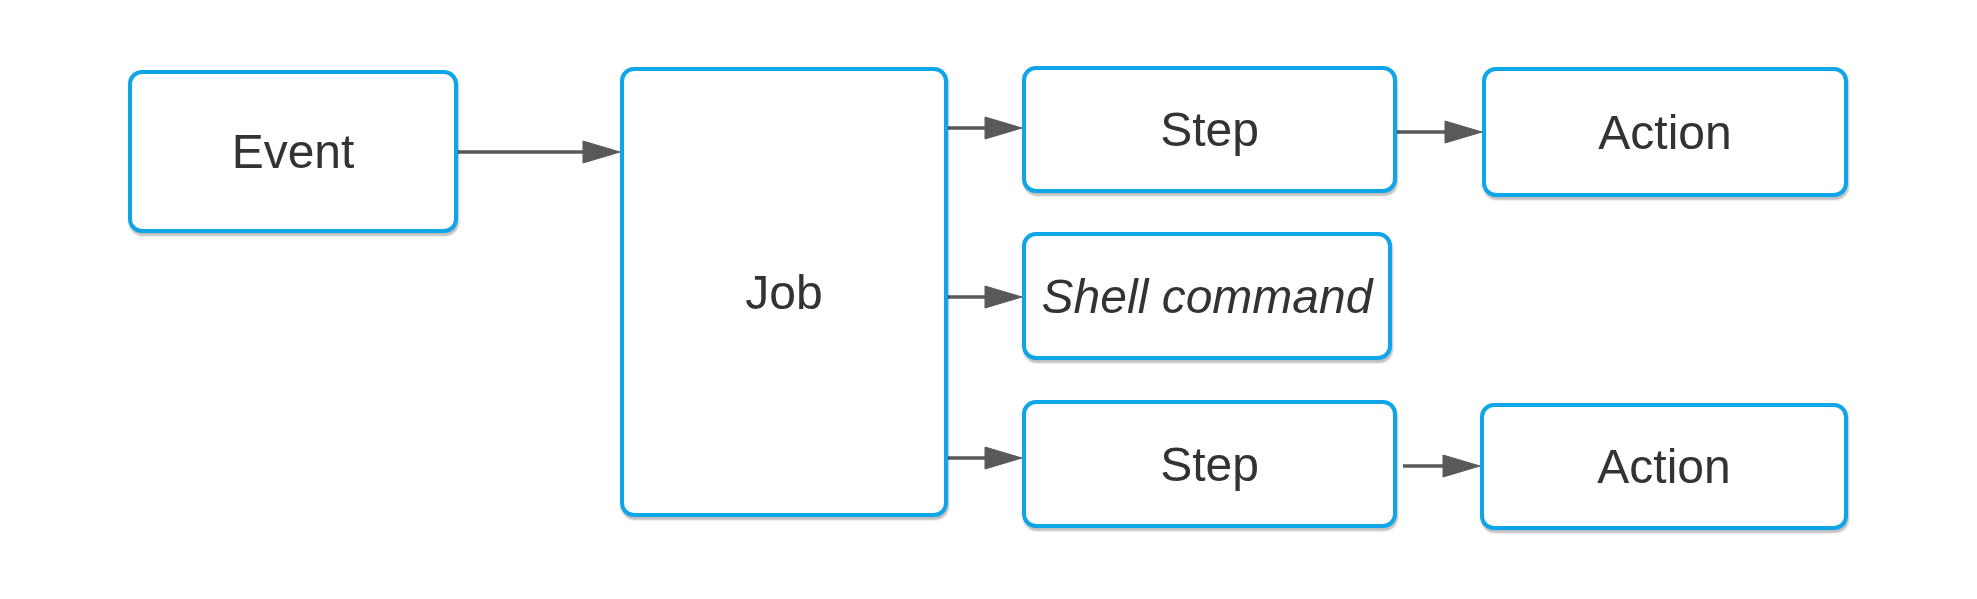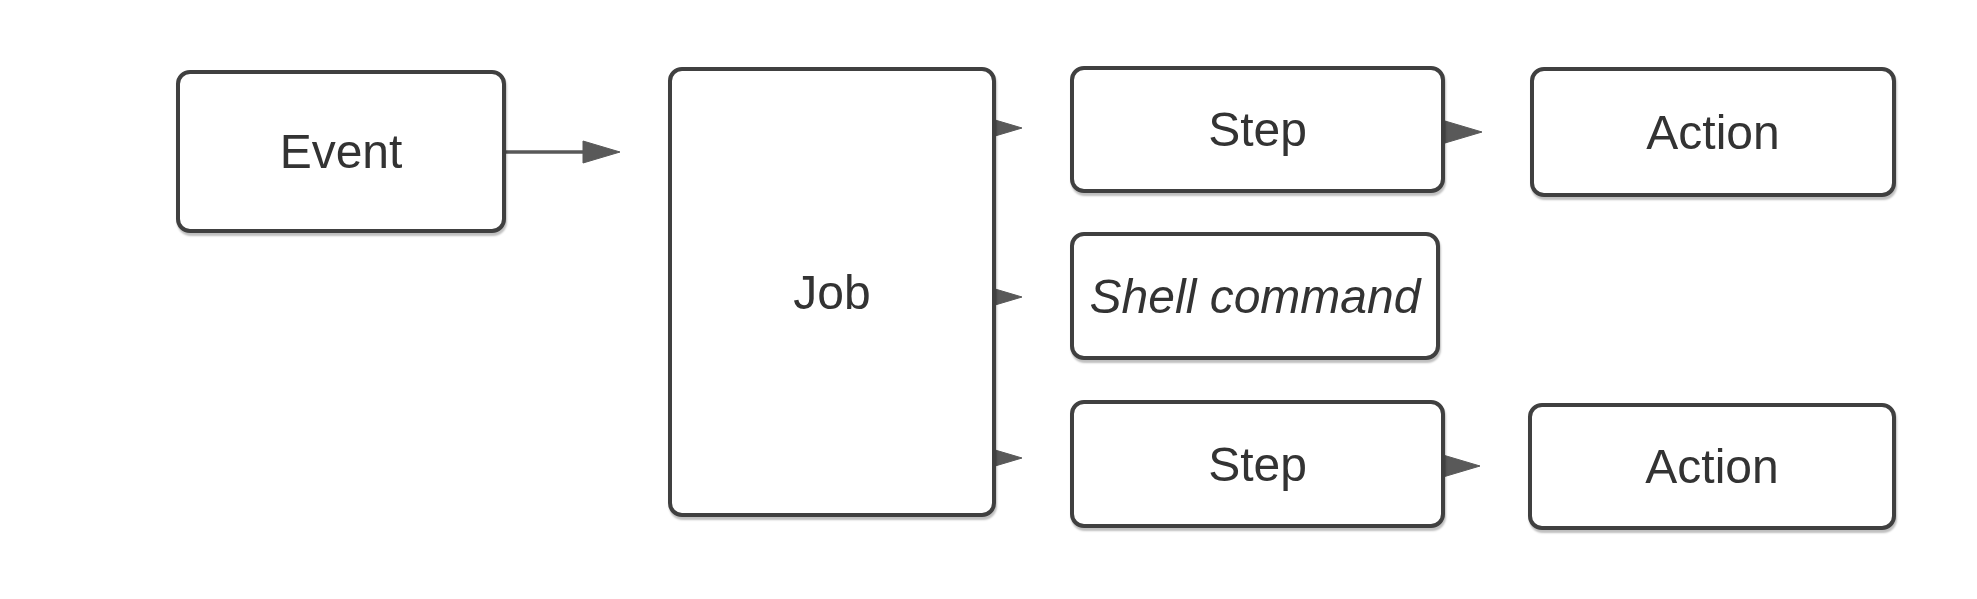--- a/index.html
+++ b/index.html
@@ -20,30 +20,29 @@
     left: 0;
     top: 0;
     width: 1977px;
     height: 599px;
     pointer-events: none;
   }
   .node {
     position: absolute;
     box-sizing: border-box;
     background: #ffffff;
-    border: 4px solid #404040;
+    border: 4px solid #0ea5e9;
     border-radius: 14px;
     box-shadow: 1px 3px 2px rgba(0,0,0,0.25);
     display: flex;
     align-items: center;
     justify-content: center;
     font-size: 48px;
     color: #333333;
     white-space: nowrap;
-    margin-left: 48px;
   }
   .node-event         { left: 128px;  top: 70px;  width: 330px; height: 163px; }
   .node-job           { left: 620px;  top: 67px;  width: 328px; height: 450px; }
   .node-step-top      { left: 1022px; top: 66px;  width: 375px; height: 127px; }
   .node-action-top    { left: 1482px; top: 67px;  width: 366px; height: 130px; }
   .node-shell-command { left: 1022px; top: 232px; width: 370px; height: 128px; font-style: italic; }
   .node-step-bottom   { left: 1022px; top: 400px; width: 375px; height: 128px; }
   .node-action-bottom { left: 1480px; top: 403px; width: 368px; height: 127px; }
   .connectors line {
     stroke: #595959;

